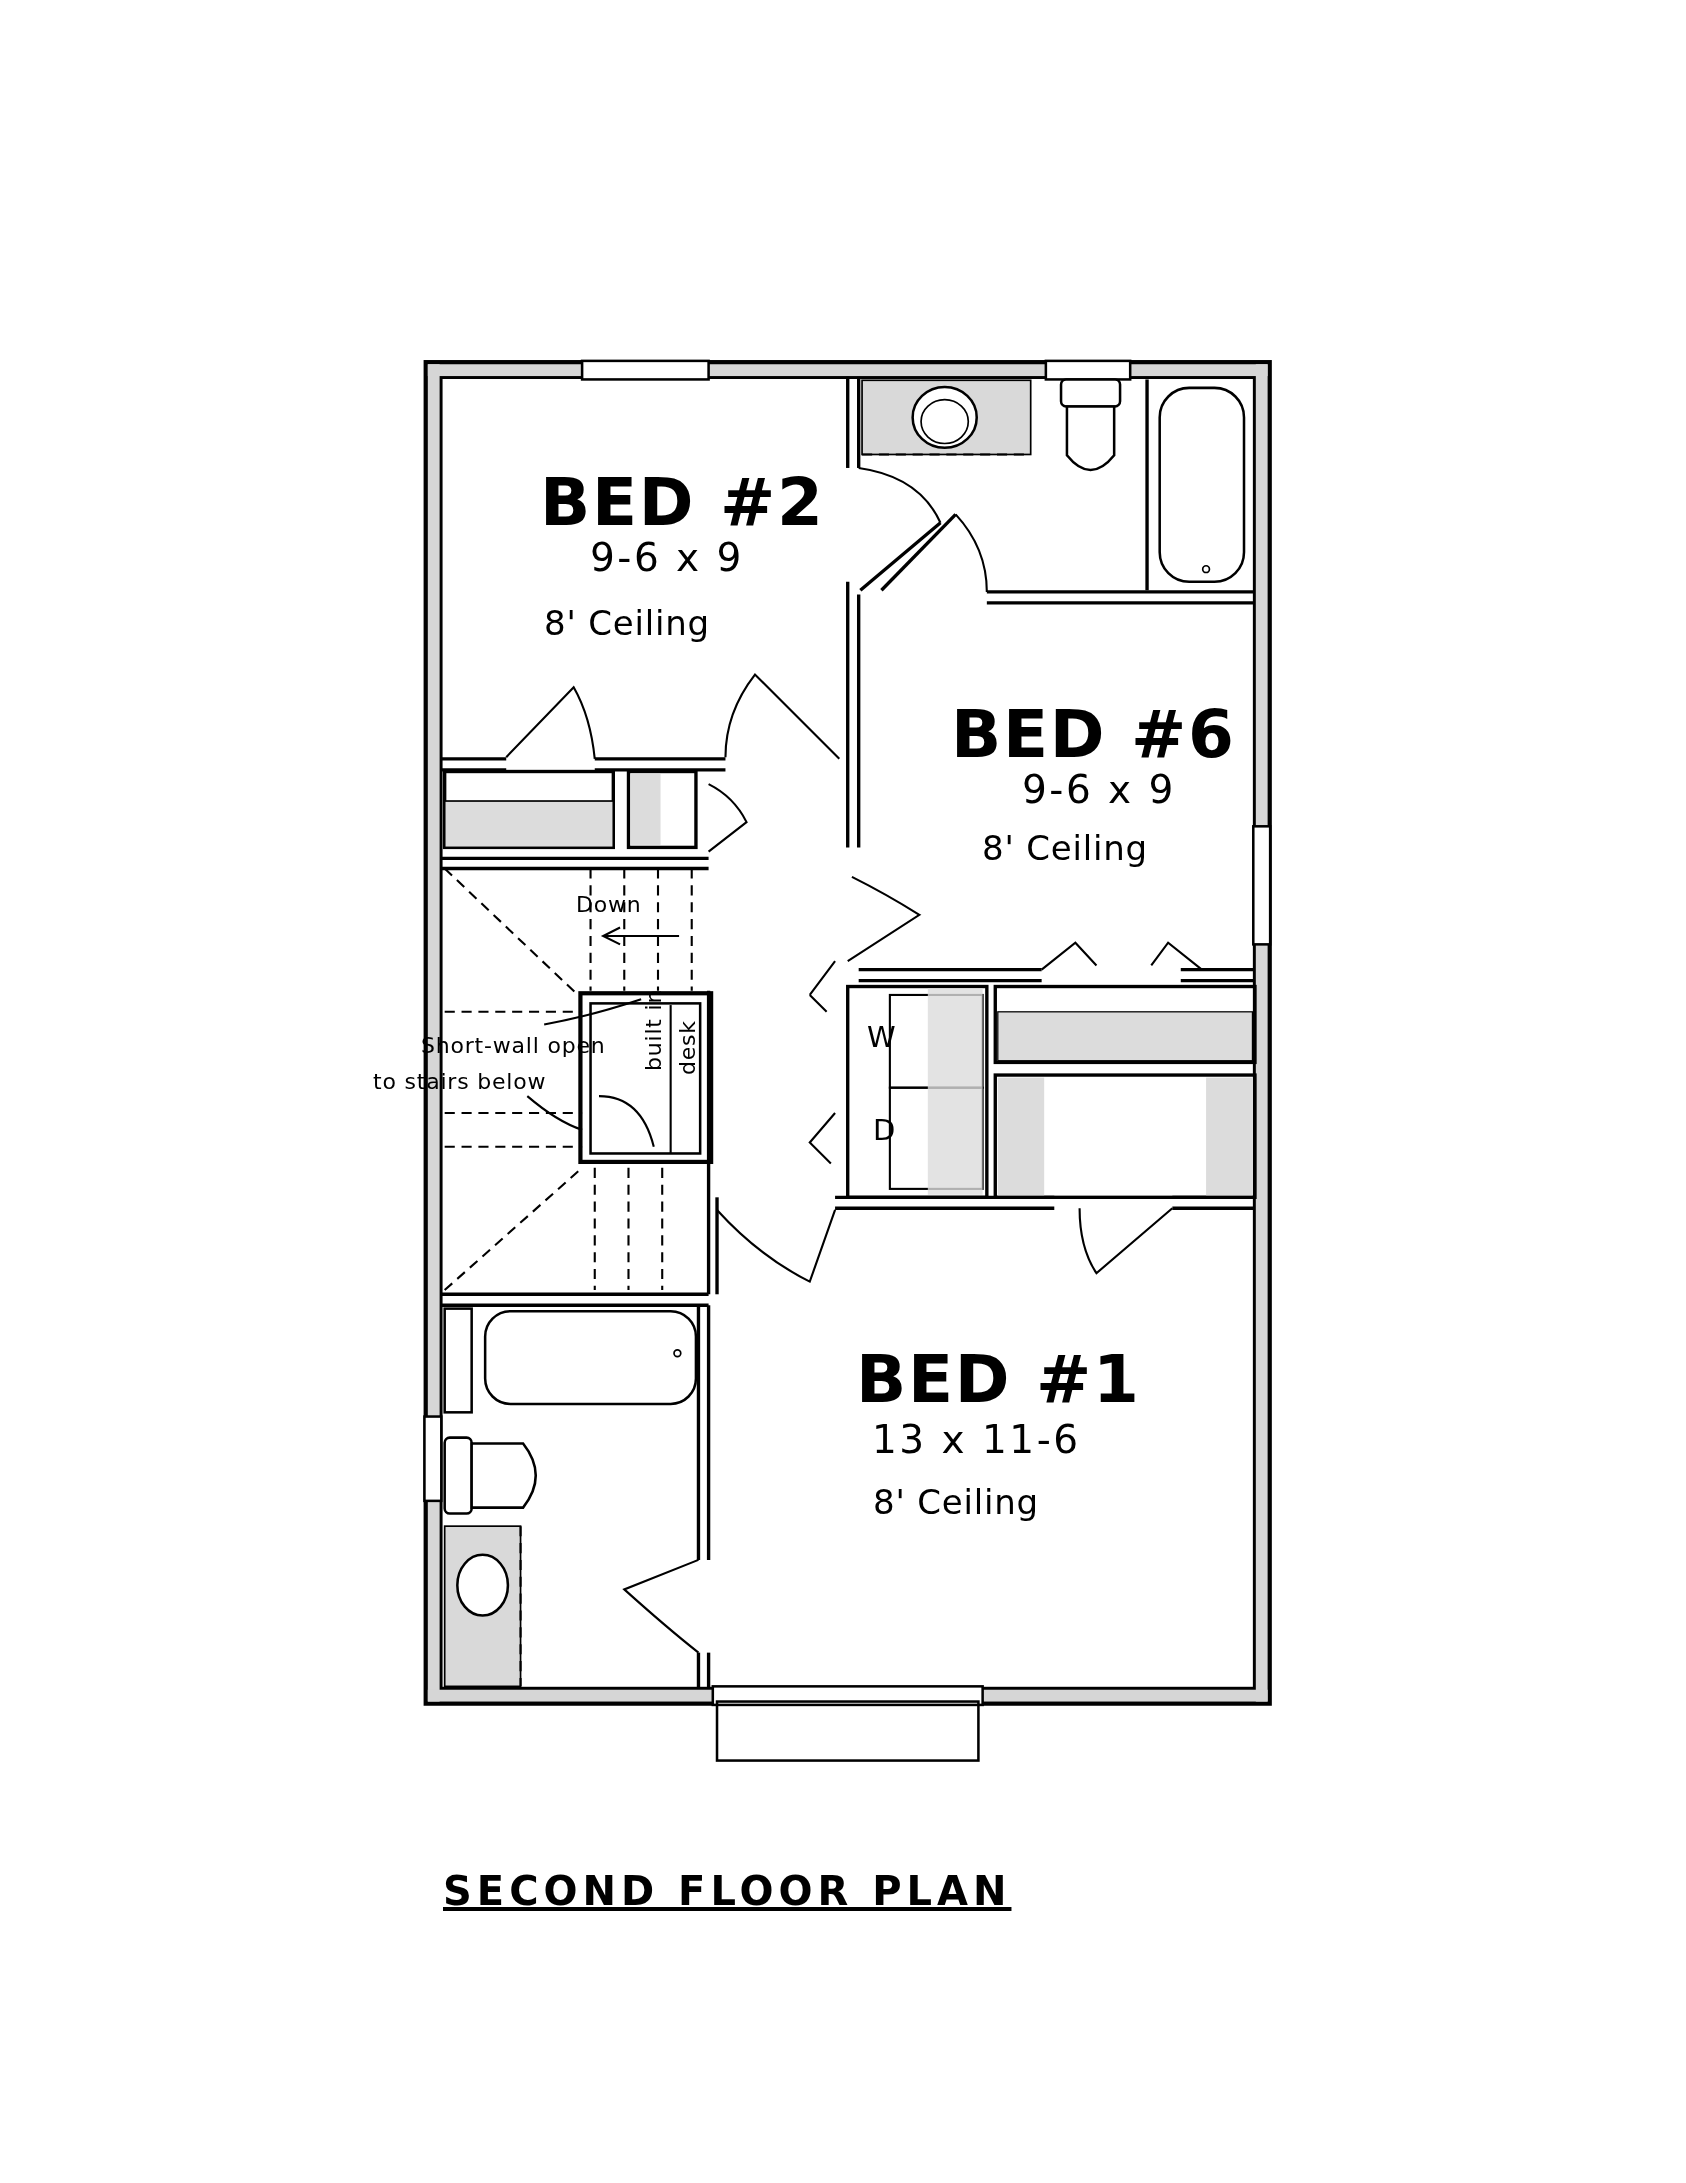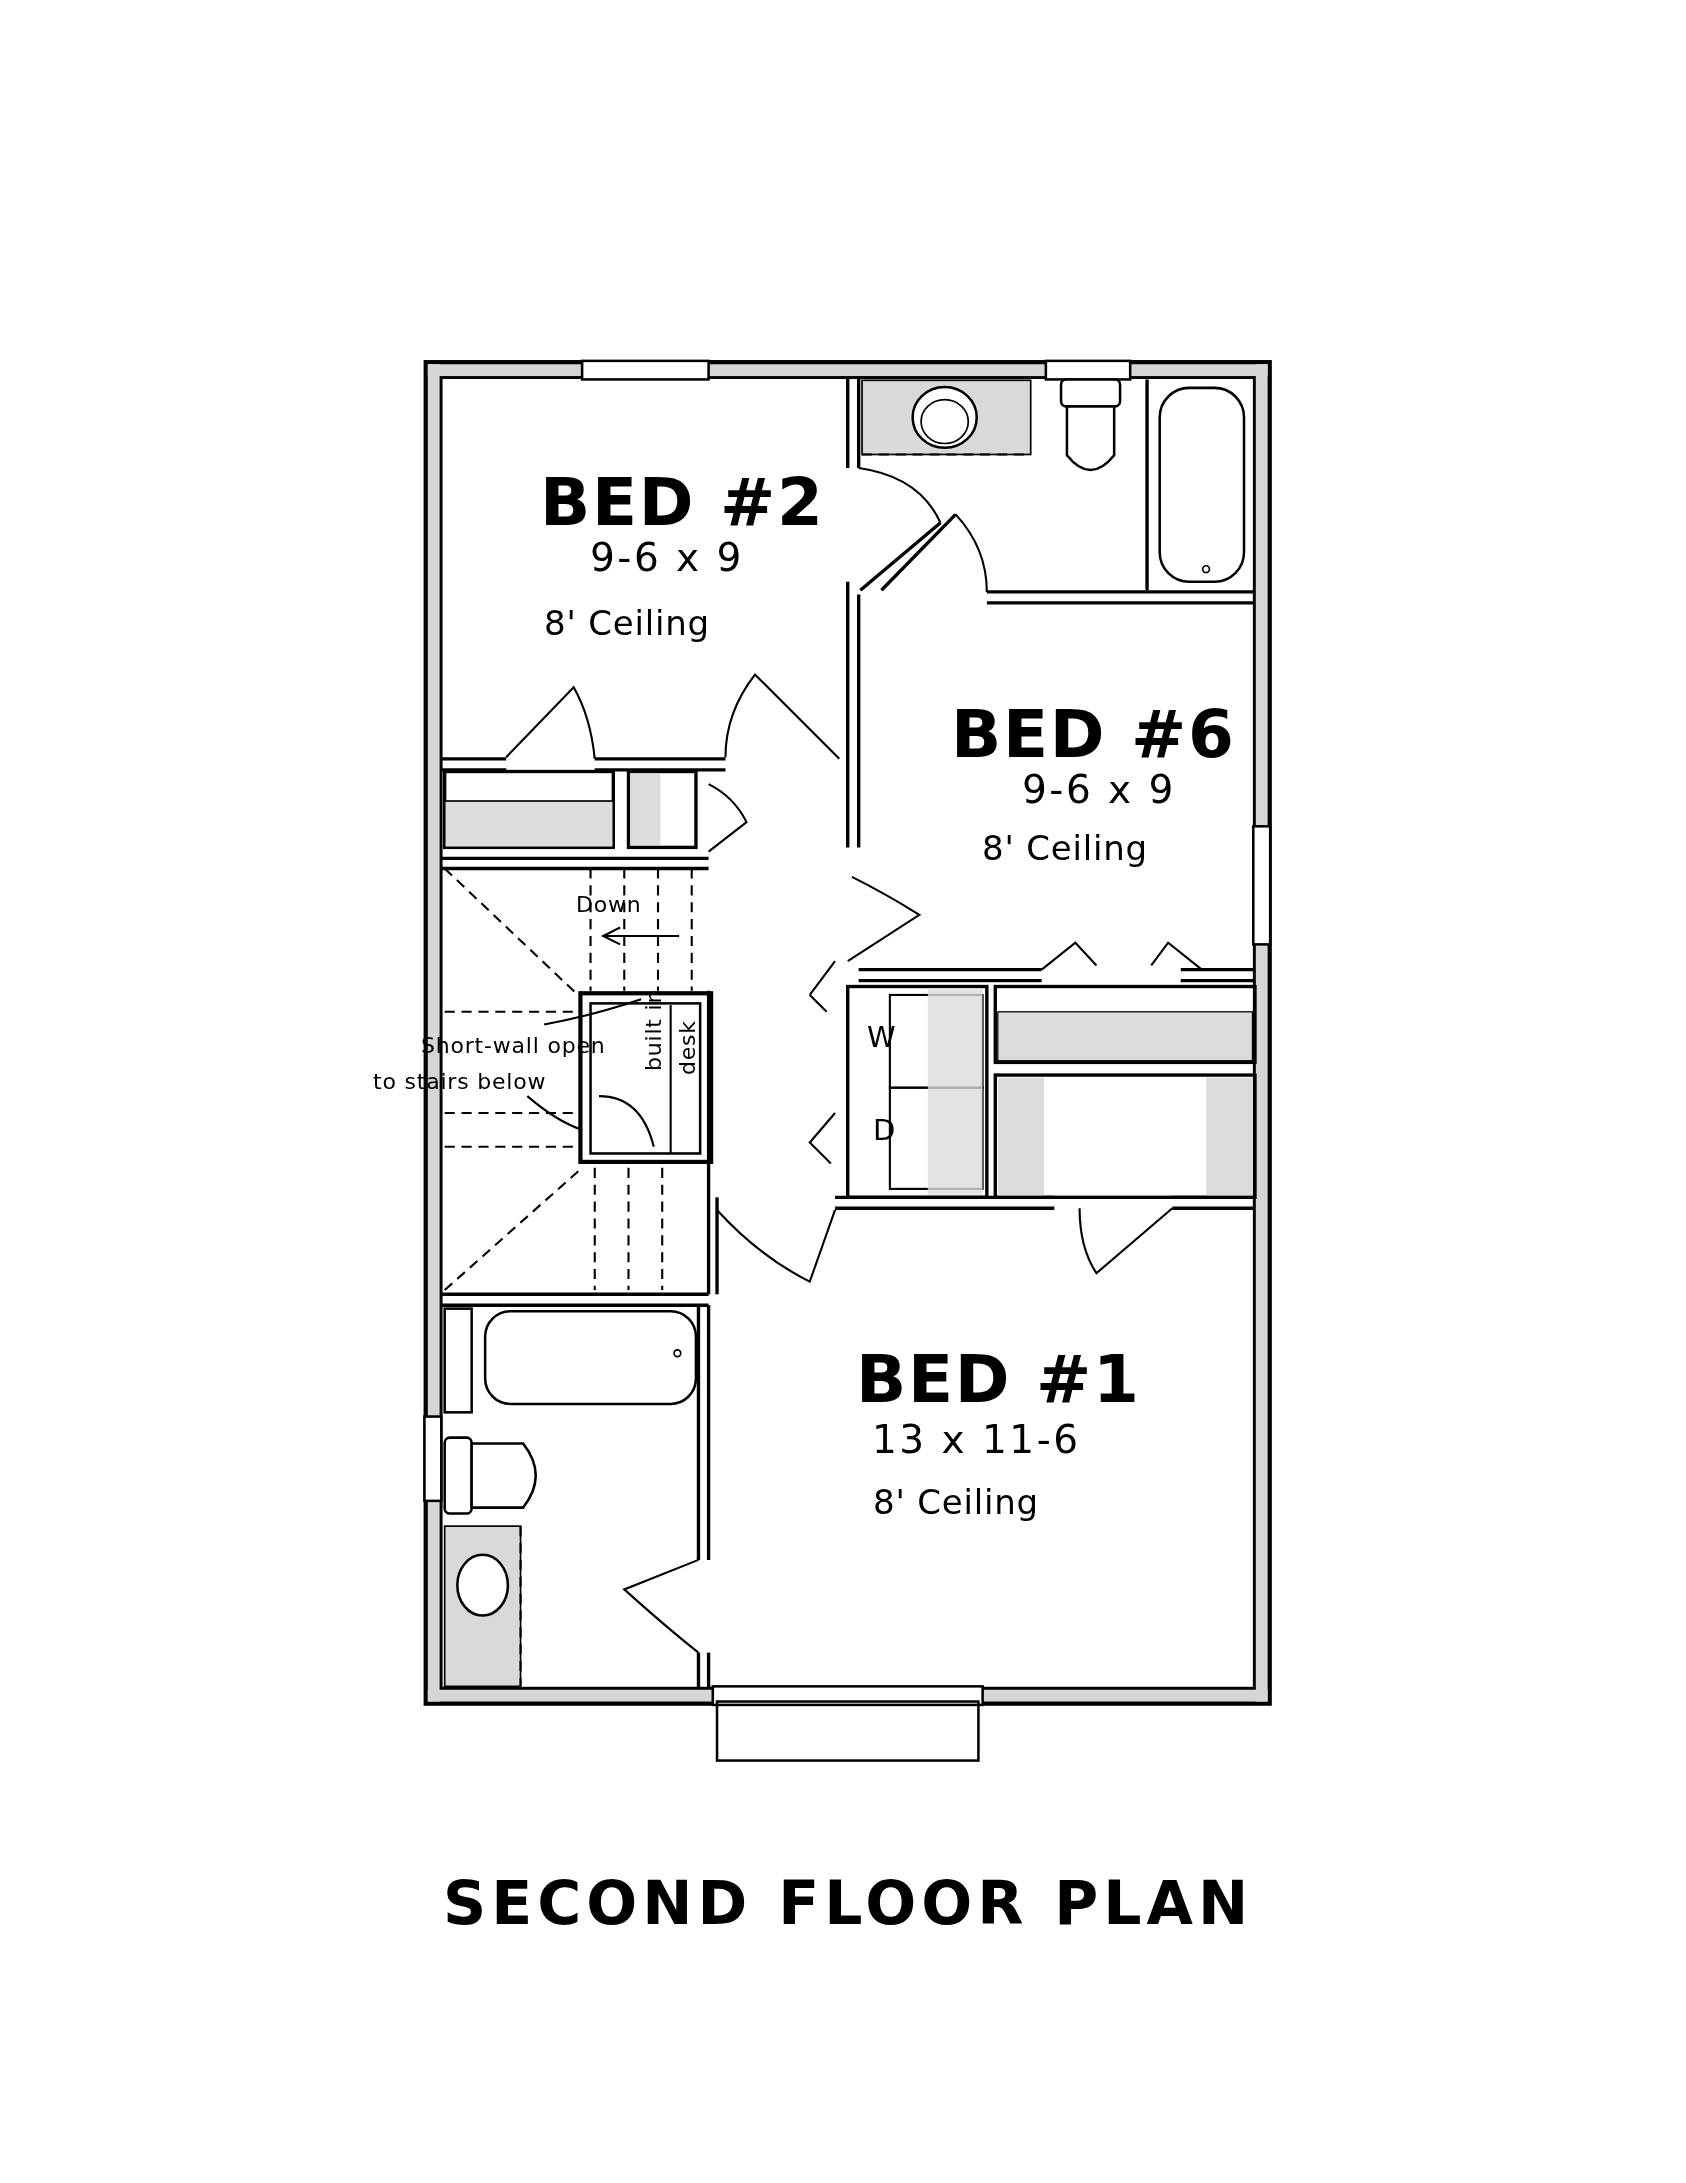--- a/index.html
+++ b/index.html
@@ -3,21 +3,21 @@
 <meta charset="utf-8">
 <style>
   html, body { margin: 0; padding: 0; background: #ffffff; }
   body { width: 1687px; height: 2183px; position: relative; overflow: hidden; font-family: "DejaVu Sans", sans-serif; }
   #plan-svg { position: absolute; left: 0; top: 0; }
   .label { position: absolute; color: #000; font-family: "DejaVu Sans", sans-serif; white-space: nowrap; }
   .room-name { font-size: 66px; font-weight: bold; letter-spacing: 1.7px; }
   .room-dim { font-size: 39px; letter-spacing: 2.5px; margin-left: 44px; }
   .room-ceil { font-size: 34px; letter-spacing: 0.8px; }
   .note { font-size: 22px; letter-spacing: 0.8px; }
-  .title { font-size: 60px; font-weight: bold; letter-spacing: 5px; }
+  .title { font-size: 40px; font-weight: bold; letter-spacing: 5px; text-decoration: underline; }
   .line { stroke: #000; stroke-width: 4; fill: none; }
   .thin { stroke: #000; stroke-width: 2.5; fill: none; }
   .dash { stroke: #000; stroke-width: 2.5; fill: none; stroke-dasharray: 12 8; }
 </style>
 </head>
 <body>
 
 <svg id="plan-svg" width="1687" height="2183" viewBox="0 0 2000 2589">
 
   <g>

